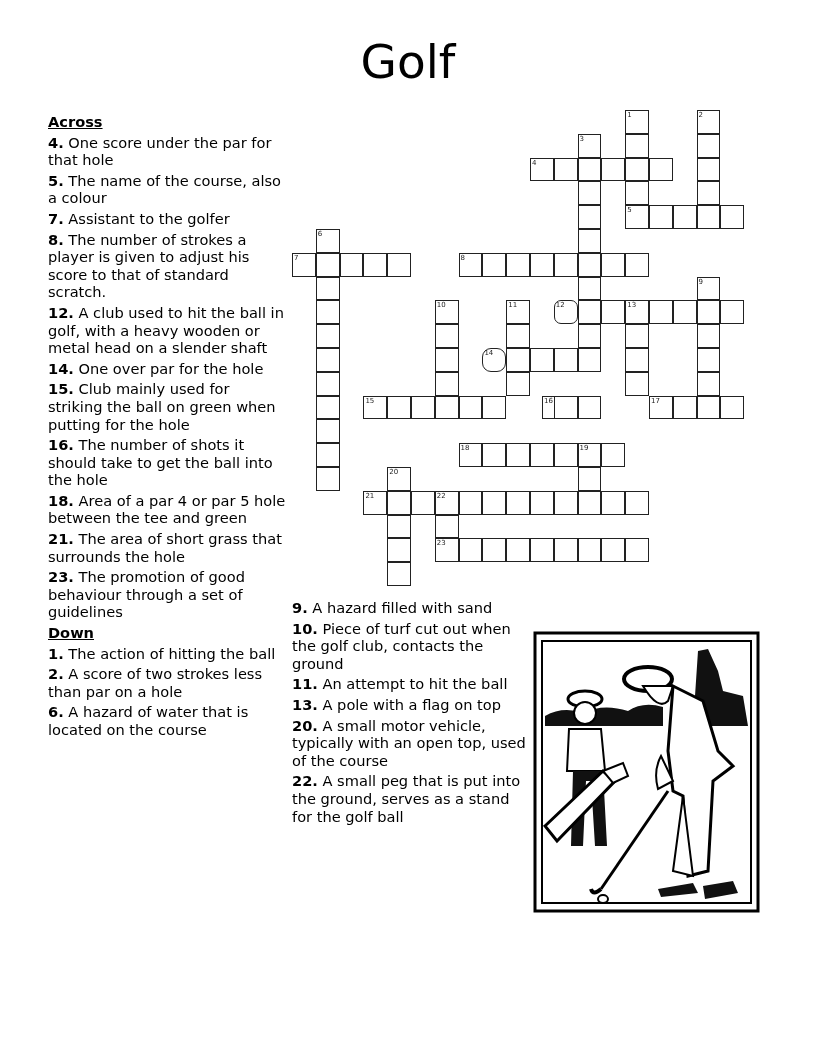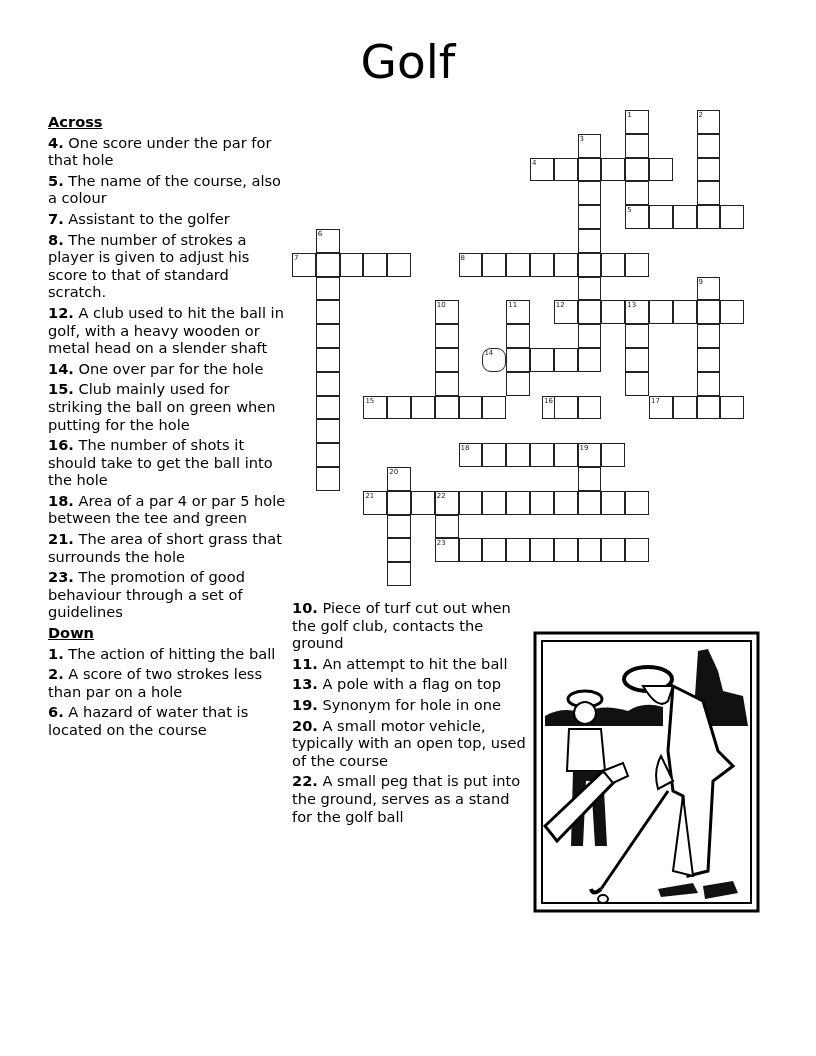--- a/index.html
+++ b/index.html
@@ -38,24 +38,24 @@
   </div>
   <div class="section-head">Down</div>
   <div>
     <div class="clue"><span class="num">1.</span> <span>The action of hitting the ball</span></div>
     <div class="clue"><span class="num">2.</span> <span>A score of two strokes less than par on a hole</span></div>
     <div class="clue"><span class="num">6.</span> <span>A hazard of water that is located on the course</span></div>
   </div>
 </div>
 
 <div class="col col-mid">
+  <div class="clue"><span class="num">9.</span> <span>A hazard filled with sand</span></div>
   <div class="clue"><span class="num">10.</span> <span>Piece of turf cut out when the golf club, contacts the ground</span></div>
   <div class="clue"><span class="num">11.</span> <span>An attempt to hit the ball</span></div>
   <div class="clue"><span class="num">13.</span> <span>A pole with a flag on top</span></div>
-  <div class="clue"><span class="num">19.</span> <span>Synonym for hole in one</span></div>
   <div class="clue"><span class="num">20.</span> <span>A small motor vehicle, typically with an open top, used of the course</span></div>
   <div class="clue"><span class="num">22.</span> <span>A small peg that is put into the ground, serves as a stand for the golf ball</span></div>
 </div>
 
 <div class="grid" id="grid">
     <div class="cell" style="left: 333.2px; top: 0px;">
       <span class="cn">1</span>
     </div>
     <div class="cell" style="left: 333.2px; top: 23.8px;"></div>
     <div class="cell" style="left: 333.2px; top: 47.6px;"></div>
@@ -133,21 +133,21 @@
     <div class="cell" style="left: 142.8px; top: 214.2px;"></div>
     <div class="cell" style="left: 142.8px; top: 238px;"></div>
     <div class="cell" style="left: 142.8px; top: 261.8px;"></div>
     <div class="cell" style="left: 142.8px; top: 285.6px;"></div>
     <div class="cell" style="left: 214.2px; top: 190.4px;">
       <span class="cn">11</span>
     </div>
     <div class="cell" style="left: 214.2px; top: 214.2px;"></div>
     <div class="cell" style="left: 214.2px; top: 238px;"></div>
     <div class="cell" style="left: 214.2px; top: 261.8px;"></div>
-    <div class="cell" style="left: 261.8px; top: 190.4px;">
+    <div class="cell" style="left: 261.8px; top: 190.4px; border-radius: 7px;">
       <span class="cn">12</span>
     </div>
     <div class="cell" style="left: 309.4px; top: 190.4px;"></div>
     <div class="cell" style="left: 333.2px; top: 190.4px;">
       <span class="cn">13</span>
     </div>
     <div class="cell" style="left: 357px; top: 190.4px;"></div>
     <div class="cell" style="left: 380.8px; top: 190.4px;"></div>
     <div class="cell" style="left: 428.4px; top: 190.4px;"></div>
     <div class="cell" style="left: 333.2px; top: 214.2px;"></div>

